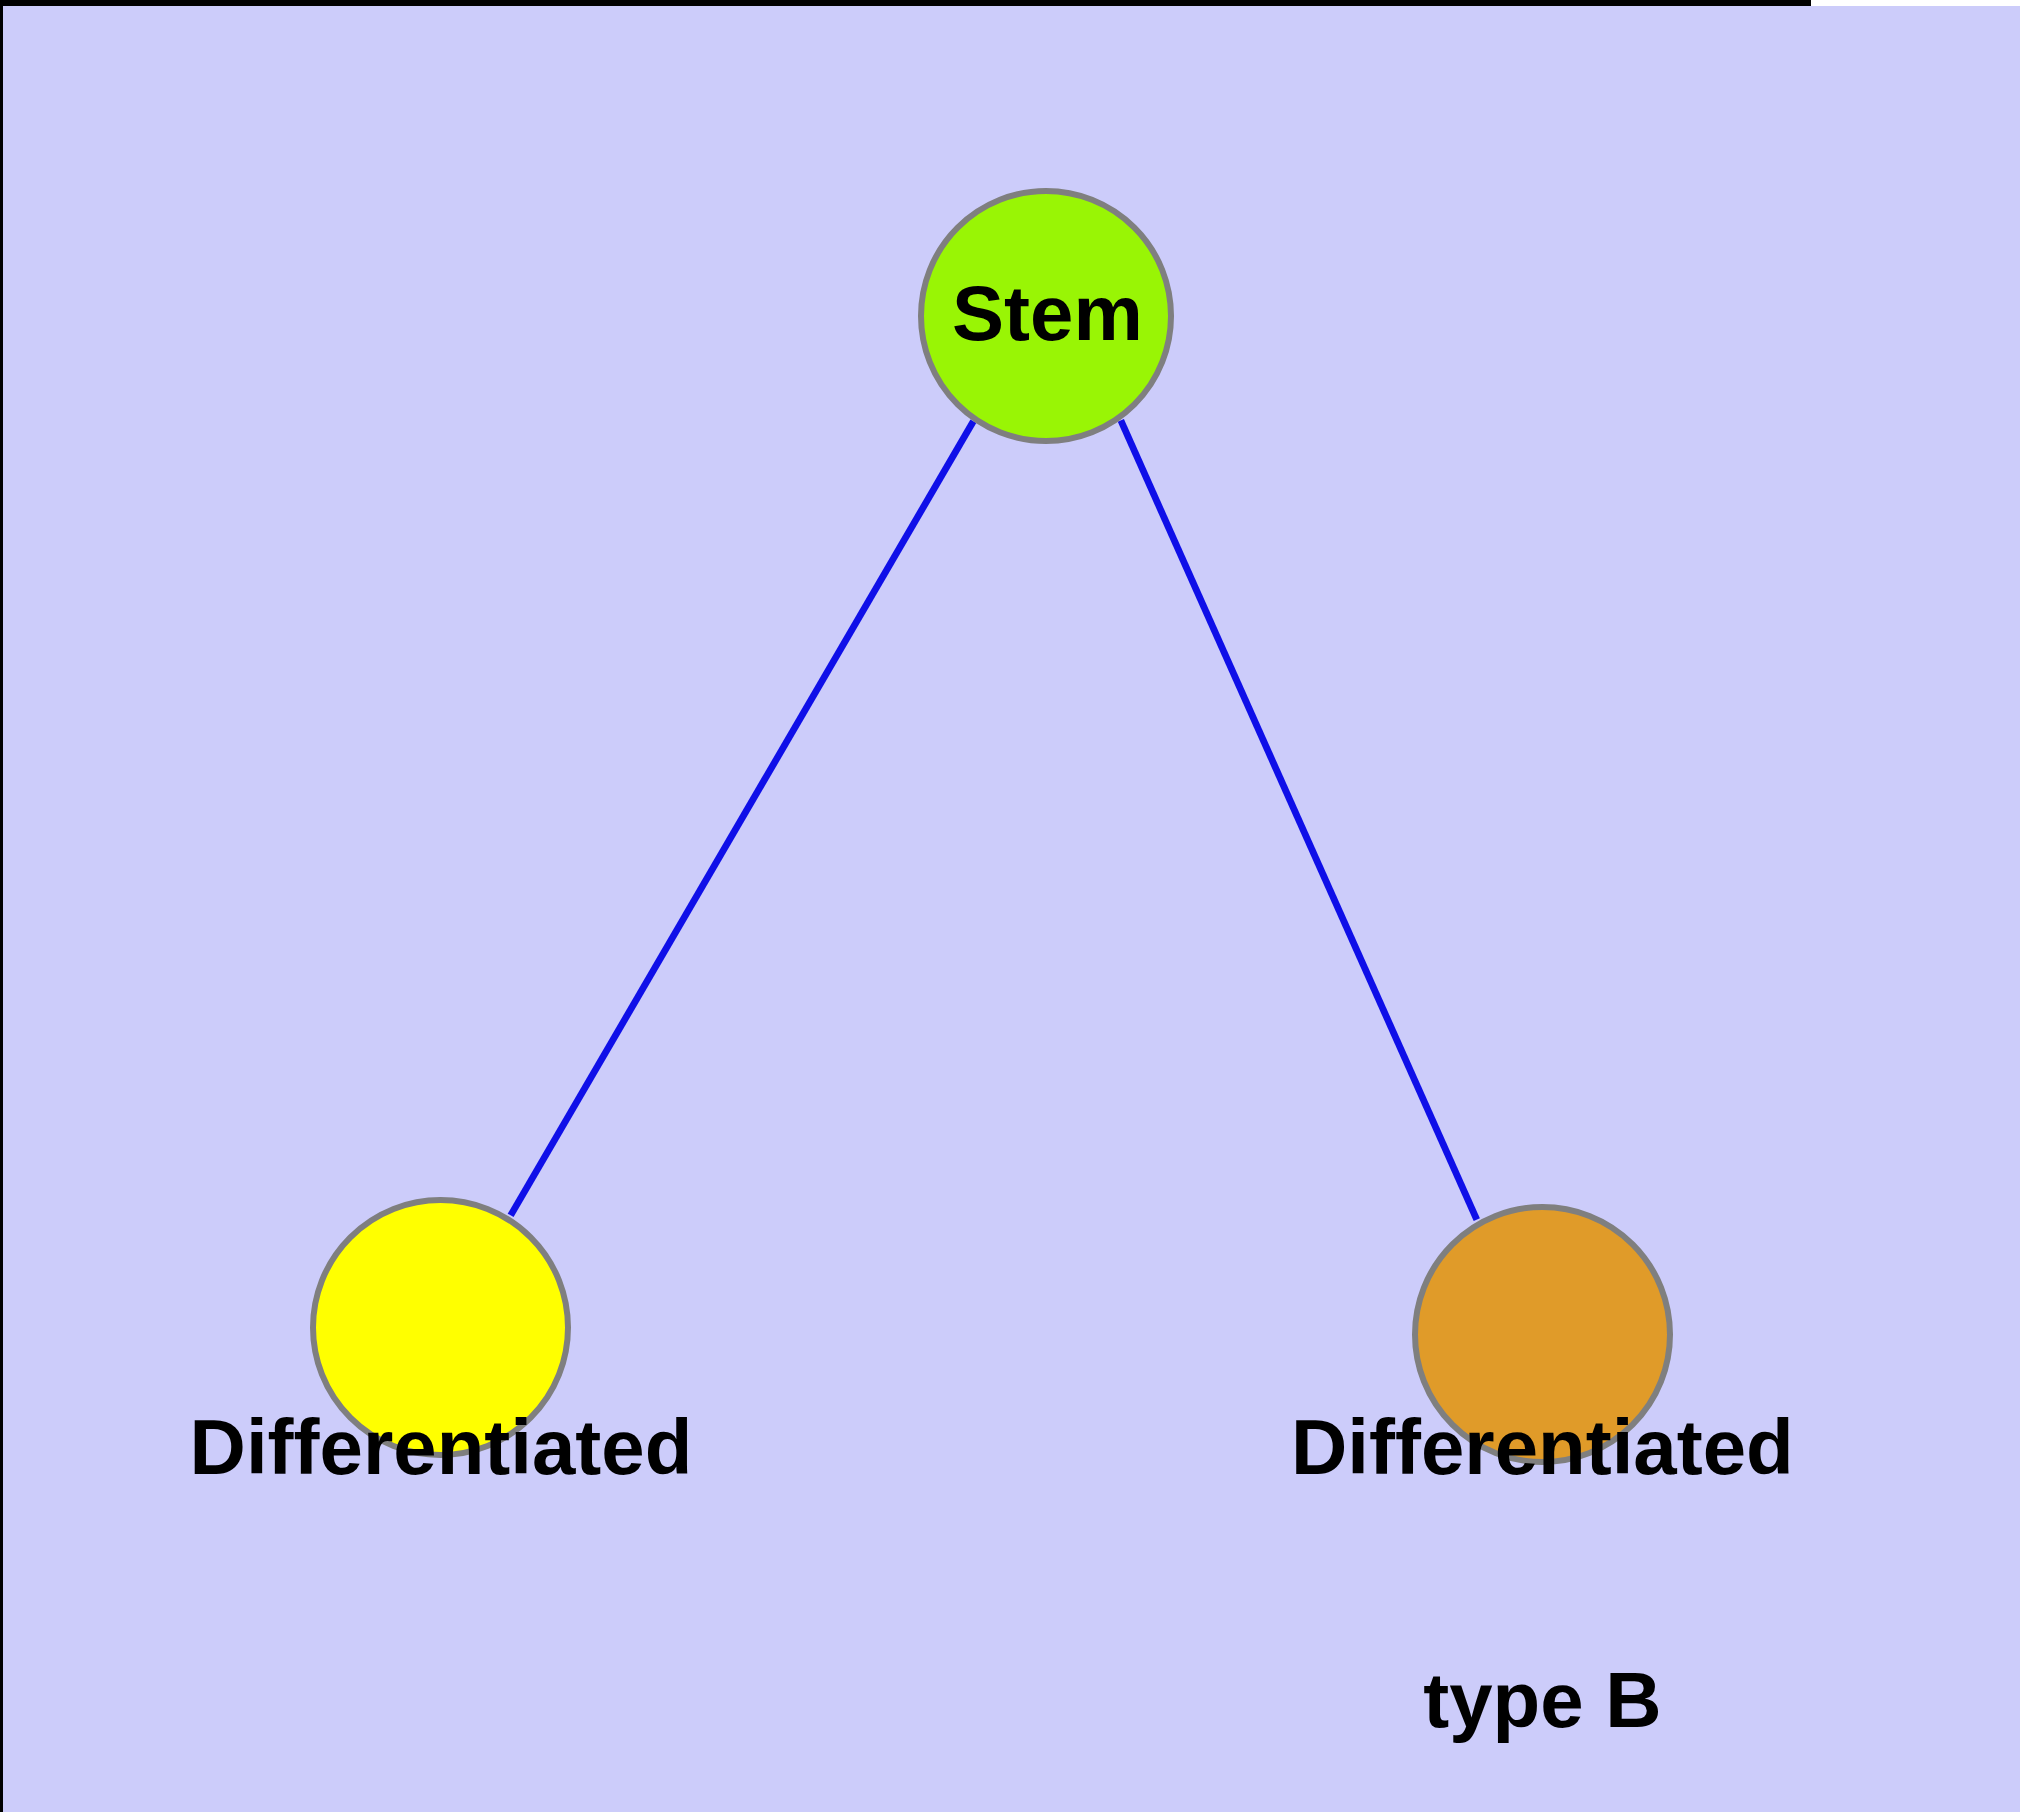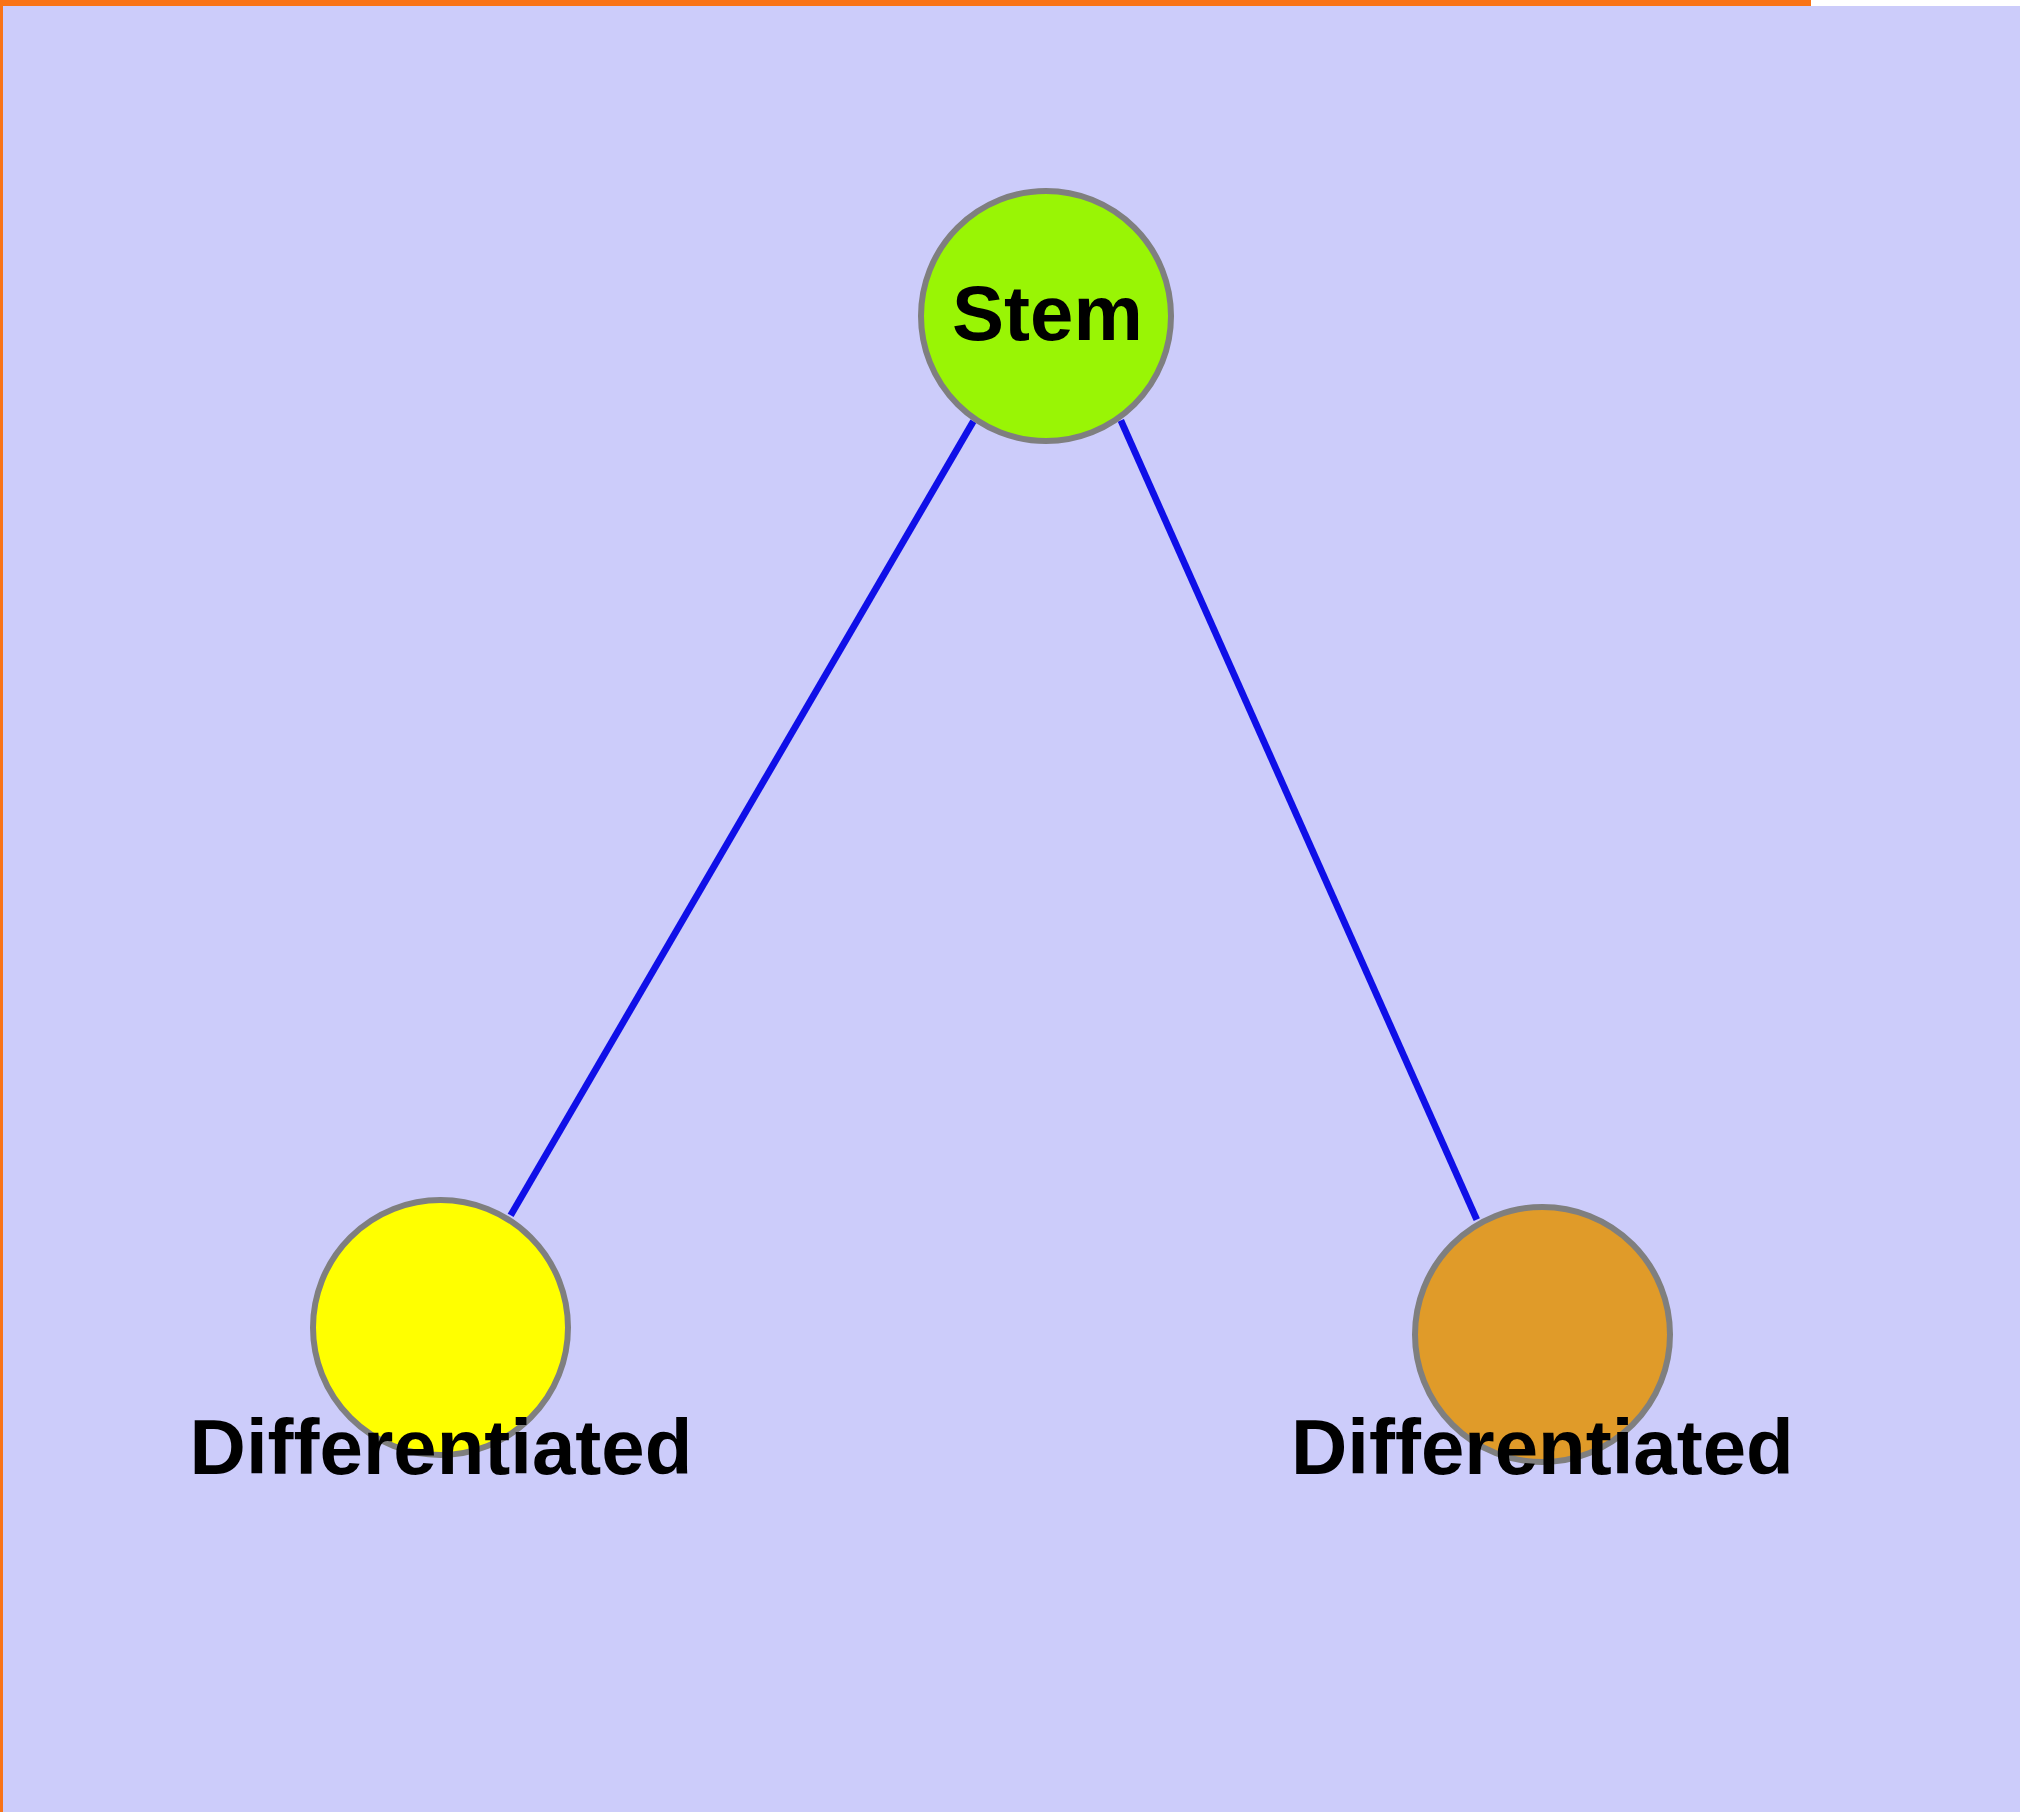--- a/index.html
+++ b/index.html
@@ -13,21 +13,21 @@
     height: 1812px;
     overflow: hidden;
     font-family: "Liberation Sans", sans-serif;
   }
 
   
   #figure {
     position: relative;
     width: 1811px;
     height: 1812px;
-    background: #f97316;
+    background: #000000;
   }
 
   #plot-area {
     position: absolute;
     left: 3.4px;
     top: 6px;
     width: 2017px;
     height: 1806px;
     background: #ccccfa;
     overflow: hidden;
@@ -87,18 +87,19 @@
       <div class="node-label" style="left:620px; top:265px; width:848px;">Stem</div>
 
       <div class="node" style="left:307px; top:1191px; width:261px; height:261px; background:#ffff00;"></div>
       <div class="node-label" style="left:13.6px; top:1231px; width:848px;">
         <div>Differentiated</div>
       </div>
 
       <div class="node" style="left:1409px; top:1198px; width:261px; height:261px; background:#e09b29;"></div>
       <div class="node-label" style="left:1115px; top:1231px; width:848px;">
         <div>Differentiated</div>
+        <div>type B</div>
       </div>
 
     </div>
   </div>
 </div>
 
 
 </body></html>

